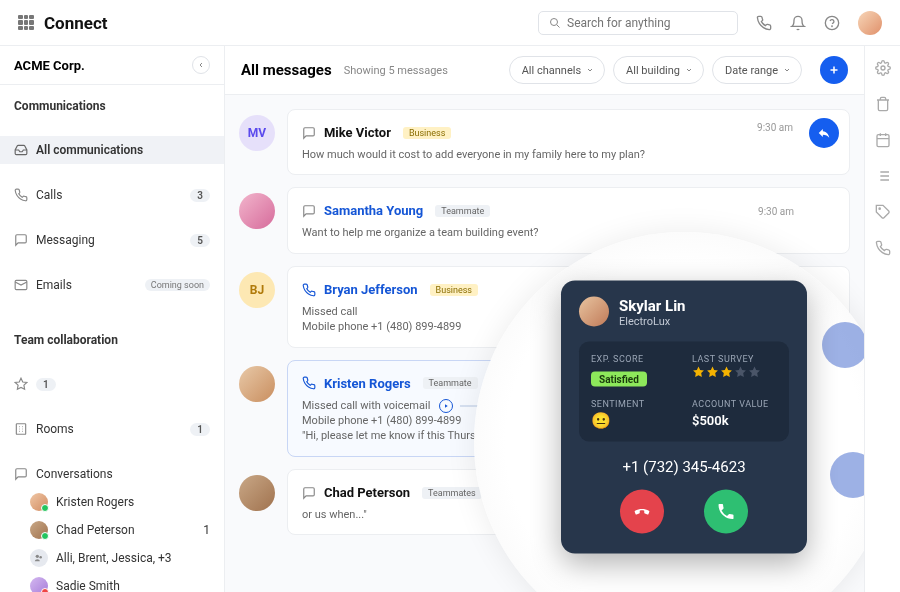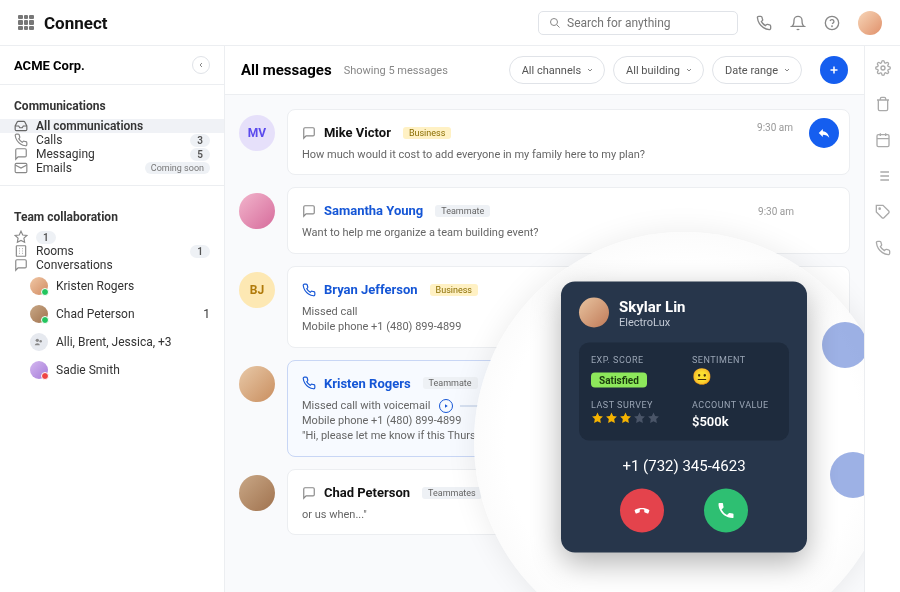--- a/index.html
+++ b/index.html
@@ -20,21 +20,21 @@
 
   
   .layout { display: flex; height: calc(592px - 46px); }
 
   
   .sidebar { width: 225px; background: #fff; border-right: 1px solid #eceef1; display: flex; flex-direction: column; }
   .sb-header { display: flex; align-items: center; padding: 10px 14px; border-bottom: 1px solid #eceef1; font-weight: 700; font-size: 13px; }
   .sb-header .collapse { width: 18px; height: 18px; border: 1px solid #e0e3e8; border-radius: 50%; display: flex; align-items: center; justify-content: center; color: #888; font-size: 10px; margin-left: auto; cursor: pointer; }
 
   .sb-section-title { font-size: 12px; font-weight: 700; color: #333; padding: 14px 14px 6px 14px; }
-  .sb-item { display: flex; align-items: center; padding: 0 14px; font-size: 12px; color: #333; border-radius: 0; cursor: pointer; }
+  .sb-item { display: flex; align-items: center; padding: 7px 14px; font-size: 12px; color: #333; border-radius: 0; cursor: pointer; margin-top: 17px; }
   .sb-item.active { background: #f0f2f6; font-weight: 600; }
   .sb-item .ico { width: 14px; height: 14px; margin-right: 8px; color: #888; display: flex; align-items: center; }
   .sb-item .label { flex: 1; }
   .sb-item .badge { background: #eef1f5; color: #555; border-radius: 9px; font-size: 10px; padding: 1px 7px; font-weight: 600; }
   .sb-item .pill { font-size: 9px; padding: 1px 6px; border-radius: 8px; margin-left: 6px; }
   .pill.soon { background: #eef1f5; color: #777; }
   .pill.new { background: #e6f0ff; color: #1556d6; }
 
   .sb-divider { height: 1px; background: #eceef1; margin: 10px 0; }
 
@@ -393,42 +393,42 @@
               <div class="call-name">Skylar Lin</div>
               <div class="call-company">ElectroLux</div>
             </div>
           </div>
           <div class="call-stats">
             <div>
               <div class="stat-label">EXP. SCORE</div>
               <div style="margin-top:4px;"><span class="sat-badge">Satisfied</span></div>
             </div>
             <div>
-              <div class="stat-label">SENTIMENT</div>
-              <div style="margin-top:2px;font-size:16px;">😐</div>
-            </div>
-            <div>
               <div class="stat-label">LAST SURVEY</div>
               <div class="stars">
                 <svg class="star" viewBox="0 0 24 24" fill="#f5b301">
                     <polygon points="12 2 15 8.5 22 9.3 17 14 18.2 21 12 17.8 5.8 21 7 14 2 9.3 9 8.5 12 2"></polygon>
                   </svg>
                 <svg class="star" viewBox="0 0 24 24" fill="#f5b301">
                     <polygon points="12 2 15 8.5 22 9.3 17 14 18.2 21 12 17.8 5.8 21 7 14 2 9.3 9 8.5 12 2"></polygon>
                   </svg>
                 <svg class="star" viewBox="0 0 24 24" fill="#f5b301">
                     <polygon points="12 2 15 8.5 22 9.3 17 14 18.2 21 12 17.8 5.8 21 7 14 2 9.3 9 8.5 12 2"></polygon>
                   </svg>
                 <svg class="star" viewBox="0 0 24 24" fill="#4a5568">
                     <polygon points="12 2 15 8.5 22 9.3 17 14 18.2 21 12 17.8 5.8 21 7 14 2 9.3 9 8.5 12 2"></polygon>
                   </svg>
                 <svg class="star" viewBox="0 0 24 24" fill="#4a5568">
                     <polygon points="12 2 15 8.5 22 9.3 17 14 18.2 21 12 17.8 5.8 21 7 14 2 9.3 9 8.5 12 2"></polygon>
                   </svg>
               </div>
+            </div>
+            <div>
+              <div class="stat-label">SENTIMENT</div>
+              <div style="margin-top:2px;font-size:16px;">😐</div>
             </div>
             <div>
               <div class="stat-label">ACCOUNT VALUE</div>
               <div class="stat-val">$500k</div>
             </div>
           </div>
           <div class="call-phone">+1 (732) 345-4623</div>
           <div class="call-actions">
             <div class="call-btn decline">
               <svg viewBox="0 0 24 24">

